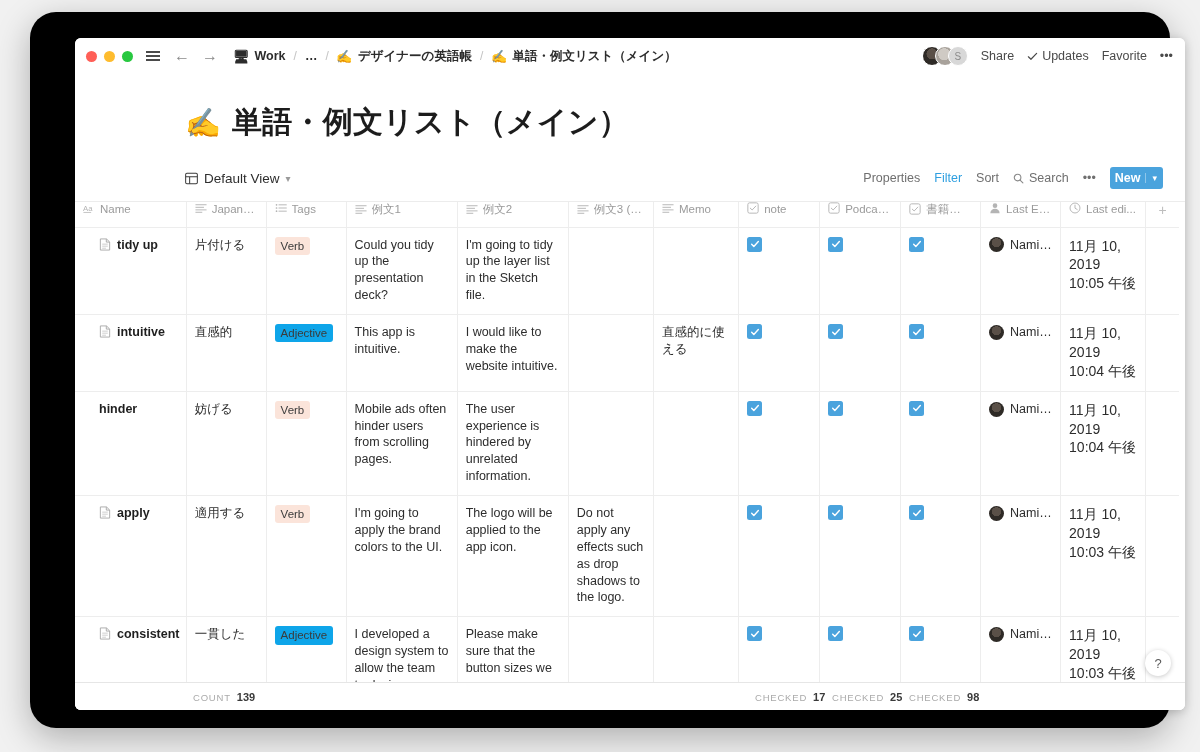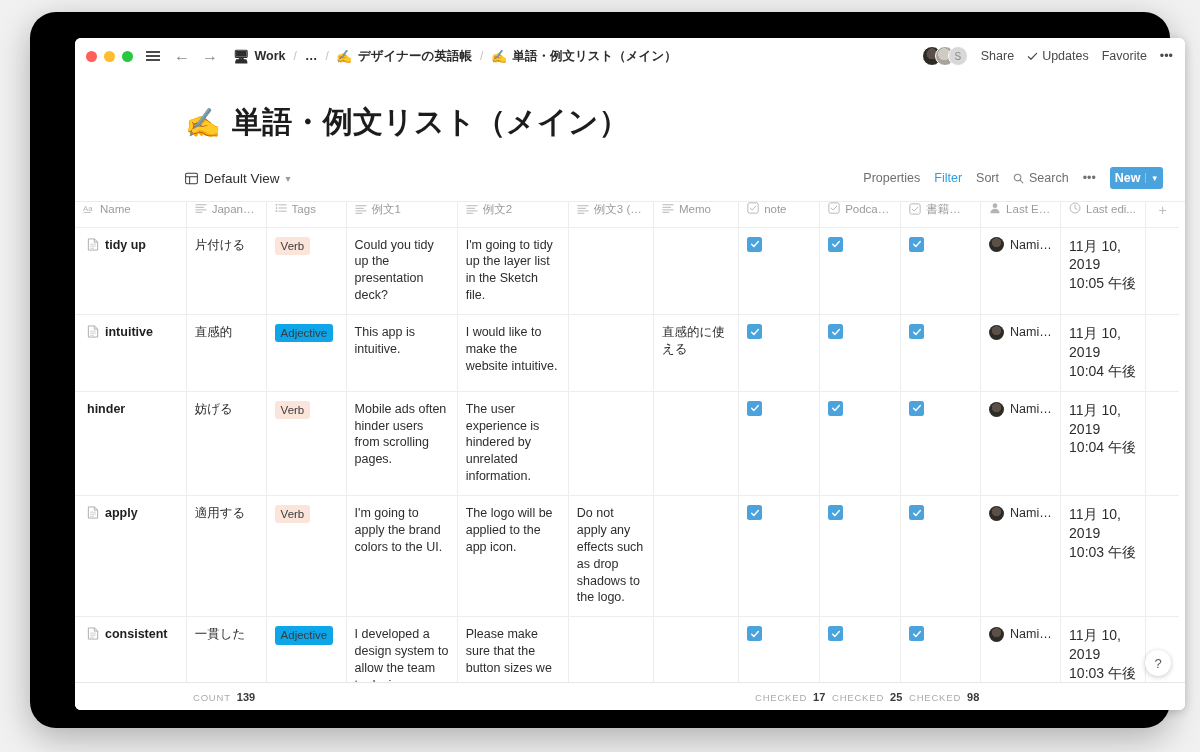--- a/index.html
+++ b/index.html
@@ -83,21 +83,21 @@
   th, td { border-right:1px solid #ededed; border-bottom:1px solid #ededed; vertical-align:top; }
   thead th {
     height:25px; font-size:11.5px; font-weight:400; color:#9b9b9b;
     text-align:left; padding:0 8px; background:#fff;
     white-space:nowrap; overflow:hidden; text-overflow:ellipsis;
   }
   thead th .hd { display:flex; align-items:center; gap:5px; overflow:hidden; }
   thead th .ic { flex:0 0 auto; opacity:0.75; }
   thead th .tx { overflow:hidden; text-overflow:ellipsis; white-space:nowrap; }
   tbody td { font-size:12.5px; color:#2d2d2d; padding:9px 8px 10px 8px; line-height:1.35; }
-  td.c-name { padding-left:12px; }
+  td.c-name { padding-left:24px; }
   .nmcell { display:flex; align-items:flex-start; gap:6px; }
   .pgicon { flex:0 0 auto; margin-top:1px; }
   .nmtx { font-weight:600; color:#1f1f1f; }
   .tag { display:inline-block; border-radius:3px; padding:2px 6px; font-size:11.5px; line-height:1.25; color:#3b3b3b; }
   .tag.verb { background:#fbe4da; }
   .tag.adj { background:#0ea5e9; }
   .cb { width:15px; height:15px; border-radius:2.5px; background:#4aa3dd; display:inline-flex;
         align-items:center; justify-content:center; cursor:pointer; }
   .cb svg { display:block; }
   .edcell { display:flex; align-items:center; gap:6px; white-space:nowrap; overflow:hidden; }

